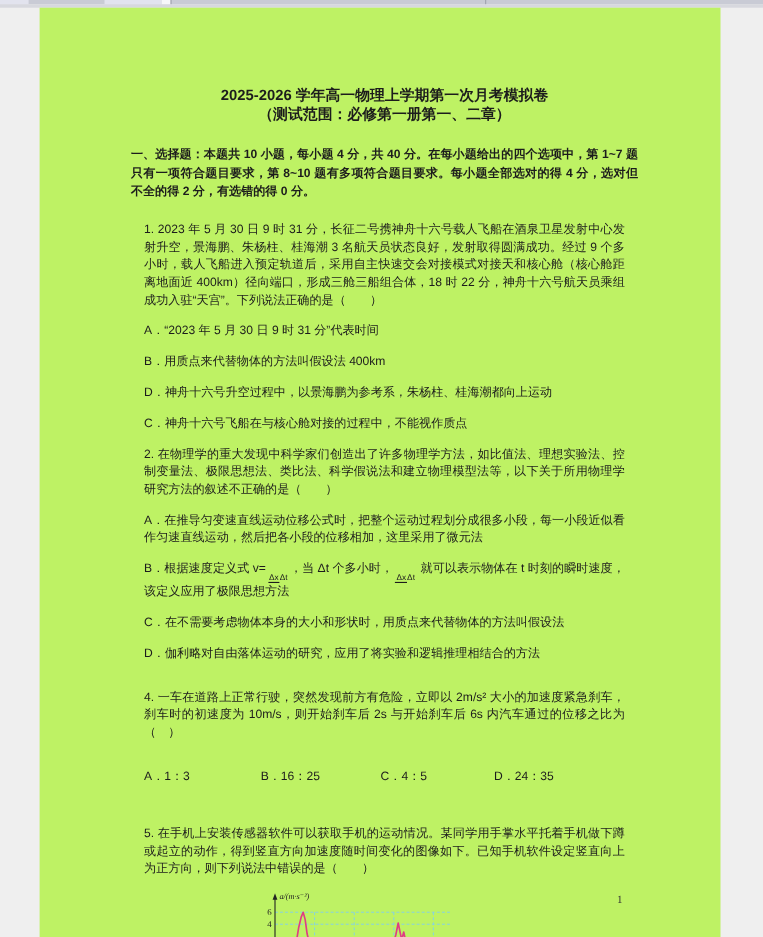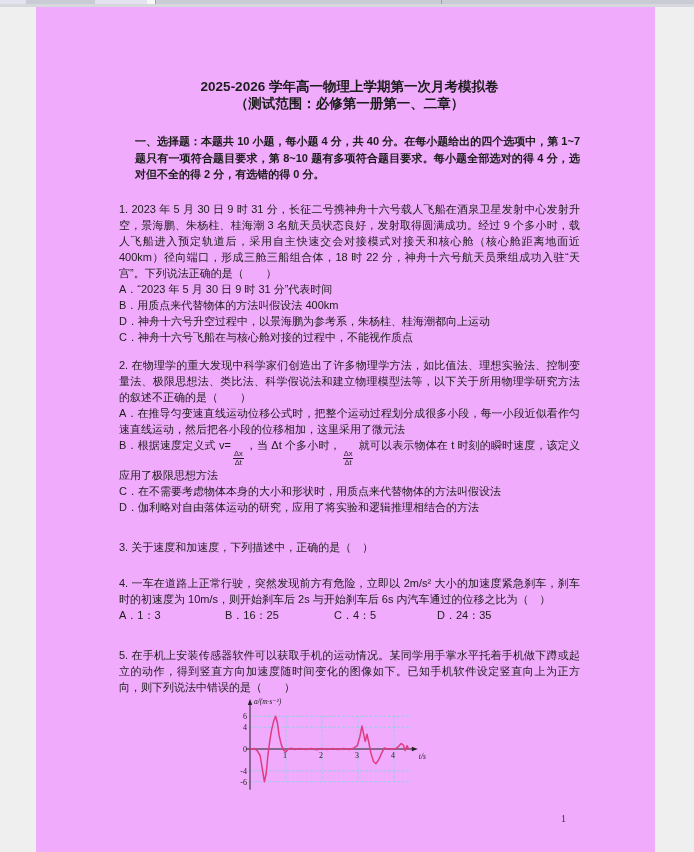--- a/index.html
+++ b/index.html
@@ -8,32 +8,32 @@
     background:#efefef;
     font-family:"Liberation Sans","DejaVu Sans",sans-serif;
   }
   
   .topstrip{position:absolute;top:0;left:0;width:694px;height:4px;background:#c9cbd5;}
   .topstrip .seg{position:absolute;top:0;height:4px;background:#e2e3ee;}
   .topstrip .gap{position:absolute;top:0;height:4px;background:#f7f7fa;}
   .topstrip .vline{position:absolute;top:0;width:1px;height:4px;background:#9fa2ae;}
   .understrip{position:absolute;top:4px;left:0;width:694px;height:3px;background:#d7d8de;}
   
-  .page{position:absolute;left:36px;top:7px;width:619px;height:845px;background:#f0abfc;}
+  .page{position:absolute;left:36px;top:7px;width:619px;height:845px;background:#bef264;}
   .content{padding:71px 75px 0 83px;color:#1c1c1c;}
   .t1,.t2{text-align:center;font-weight:700;font-size:13.5px;line-height:17px;margin:0;}
-  .sec{font-weight:700;font-size:11px;line-height:16.5px;text-align:justify;margin:21px 0 0 16px;}
+  .sec{font-weight:700;font-size:11px;line-height:16.5px;text-align:justify;margin:21px 0 0 0;}
   .q{margin:0;}
-  .q p{margin:0;font-size:11px;line-height:16px;font-weight:500;text-align:justify;}
+  .q p{margin:12px;font-size:11px;line-height:16px;font-weight:500;text-align:justify;}
   .q1{margin-top:18px;} .q2{margin-top:12px;} .q3{margin-top:24px;}
   .q4{margin-top:20px;} .q5{margin-top:24px;}
   .optgrid{display:grid;grid-template-columns:244px auto;}
   .optrow{display:grid;grid-template-columns:106px 109px 103px auto;}
   
-  .frac{display:inline-flex;flex-direction:column;align-items:center;vertical-align:-7px;
+  .frac{display:inline-flex;align-items:center;vertical-align:-7px;
         font-size:7.5px;line-height:8px;margin:0 2px;font-weight:500;}
   .frac .fnum{border-bottom:1px solid #1c1c1c;padding:0 1px;}
   
   .chartwrap{margin:2px 0 0 114px;}
   .chartwrap svg{display:block;overflow:visible;}
   .grid{stroke:#86d2e4;stroke-width:0.9;stroke-dasharray:2.6 2;fill:none;}
   .axis{stroke:#222;stroke-width:1;fill:none;}
   .axisfill{fill:#222;stroke:none;}
   .curve{stroke:#e03b85;stroke-width:1.5;fill:none;stroke-linejoin:round;stroke-linecap:round;}
   .ticklab{font-size:8px;fill:#222;font-family:"Liberation Serif","DejaVu Serif",serif;}
@@ -79,21 +79,20 @@
           </span><span>，当 Δt 个多小时，</span><span class="frac">
             <span class="fnum">Δx</span>
             <span class="fden">Δt</span>
           </span><span> 就可以表示物体在 t 时刻的瞬时速度，该定义应用了极限思想方法</span>
       </p>
       <p>C．在不需要考虑物体本身的大小和形状时，用质点来代替物体的方法叫假设法</p>
       <p>D．伽利略对自由落体运动的研究，应用了将实验和逻辑推理相结合的方法</p>
     </div>
 
     <div class="q q3">
-      <p>3. 关于速度和加速度，下列描述中，正确的是（　）</p>
     </div>
 
     <div class="q q4">
       <p>4. 一车在道路上正常行驶，突然发现前方有危险，立即以 2m/s² 大小的加速度紧急刹车，刹车时的初速度为 10m/s，则开始刹车后 2s 与开始刹车后 6s 内汽车通过的位移之比为（　）</p>
       <div class="optrow">
         <p>A．1：3</p>
         <p>B．16：25</p>
         <p>C．4：5</p>
         <p>D．24：35</p>
       </div>

